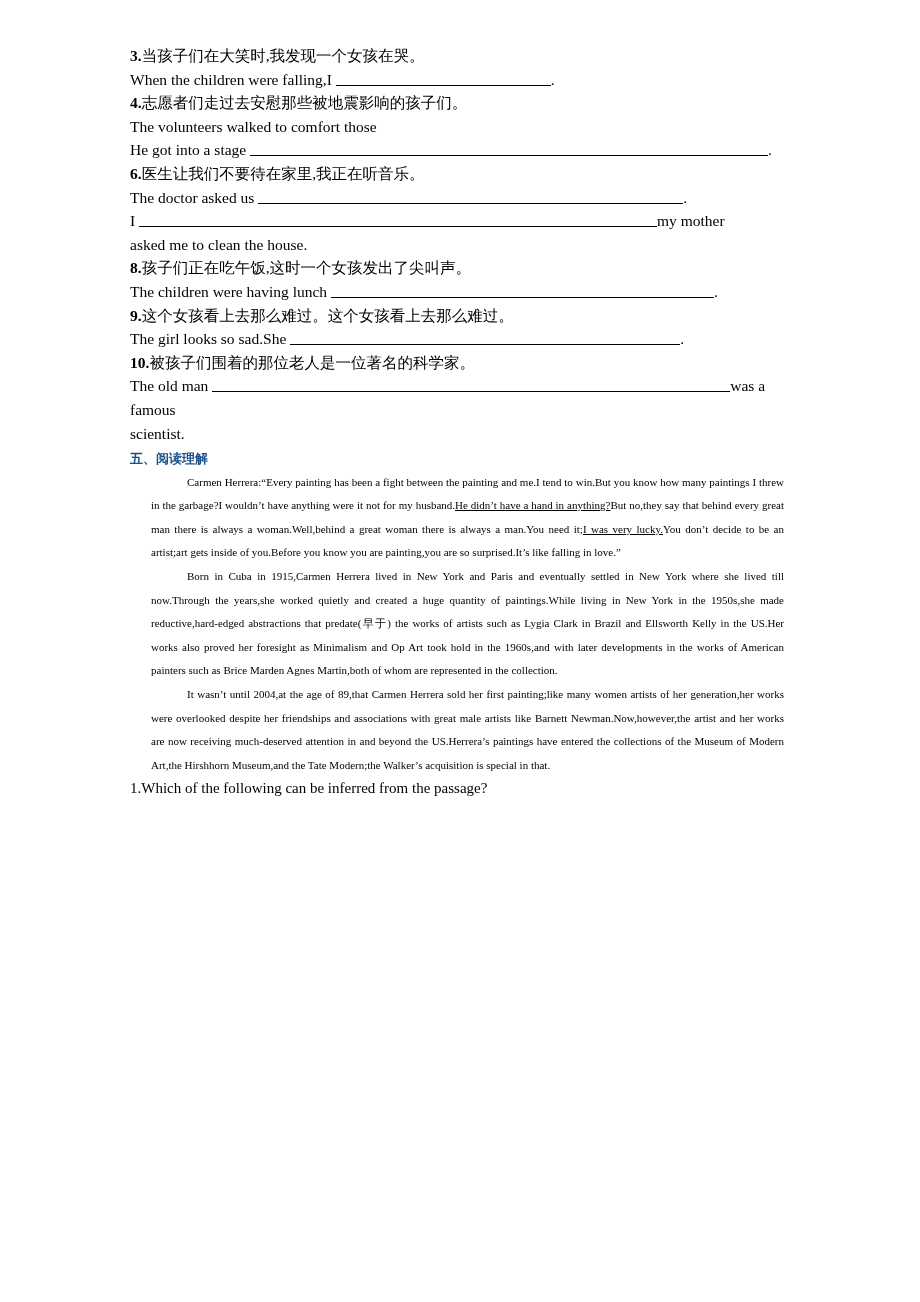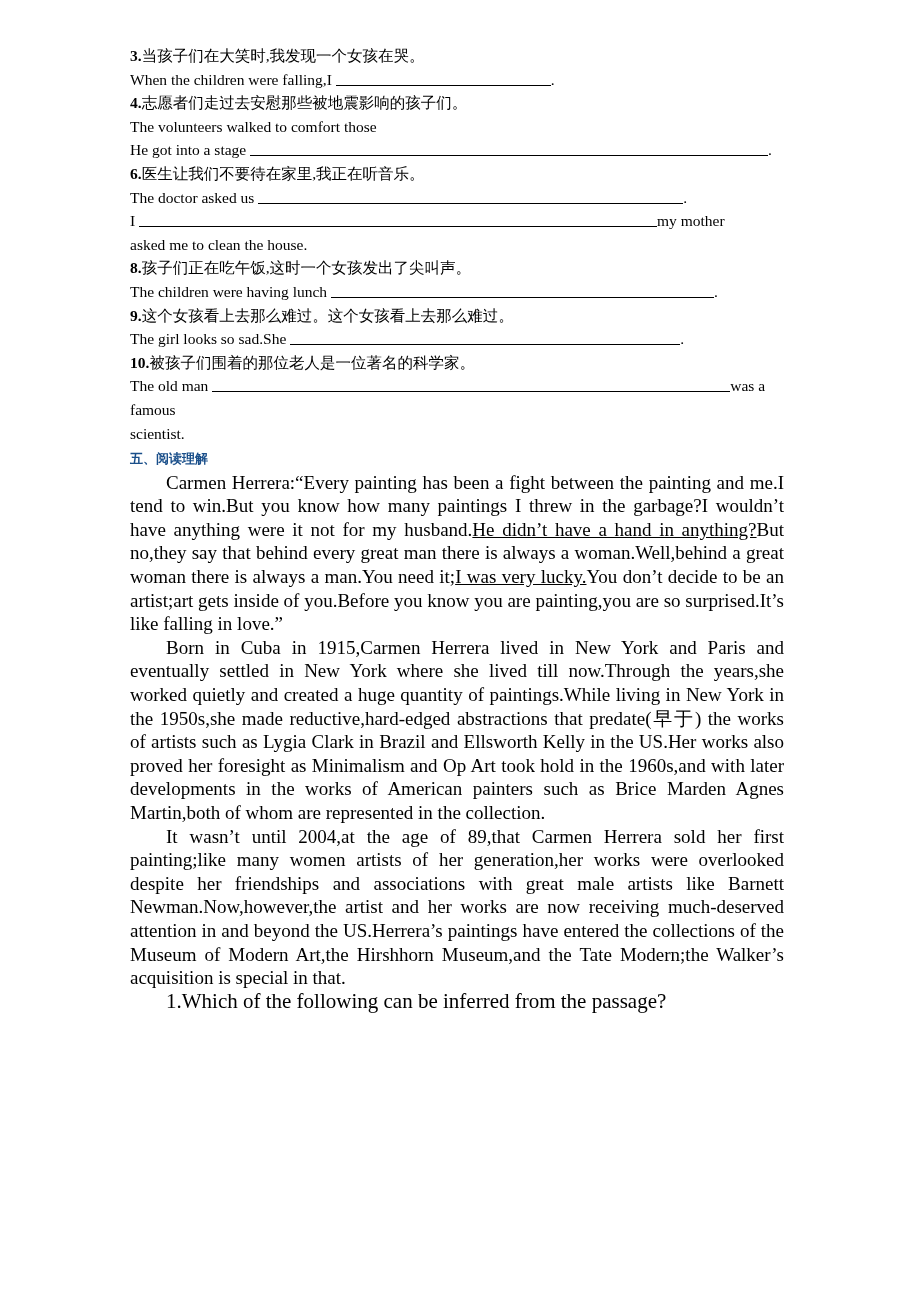--- a/index.html
+++ b/index.html
@@ -44,29 +44,29 @@
   .b7 { width: 390px; }
   .section-title {
     font-family: "Liberation Sans", sans-serif;
     font-size: 13px;
     font-weight: bold;
     color: #1a4f8a;
     line-height: 23.6px;
     margin-top: 2px;
   }
   .para {
-    font-size: 19px;
+    font-size: 11px;
     line-height: 23.6px;
     text-align: justify;
     text-indent: 36px;
+    margin-left: 21px;
   }
   .q {
-    font-size: 21px;
+    font-size: 15px;
     line-height: 23.6px;
-    margin-left: 36px;
   }
   .underline {
     text-decoration: underline;
   }
 </style>
 </head>
 <body>
 
 <div class="page">
 

